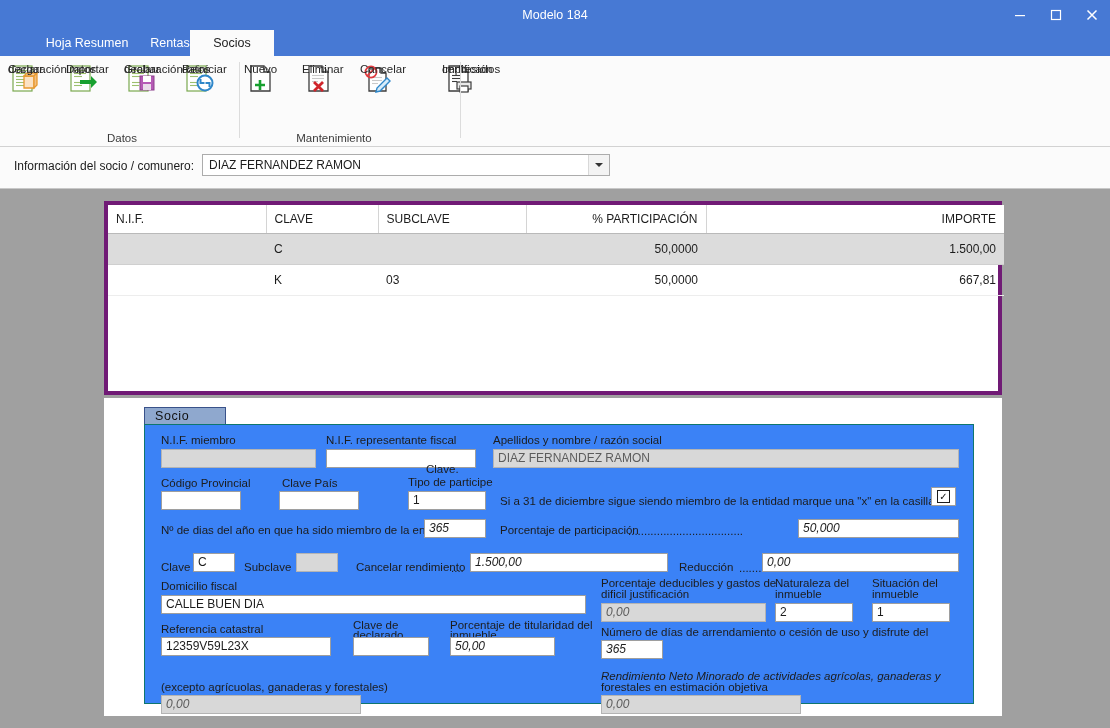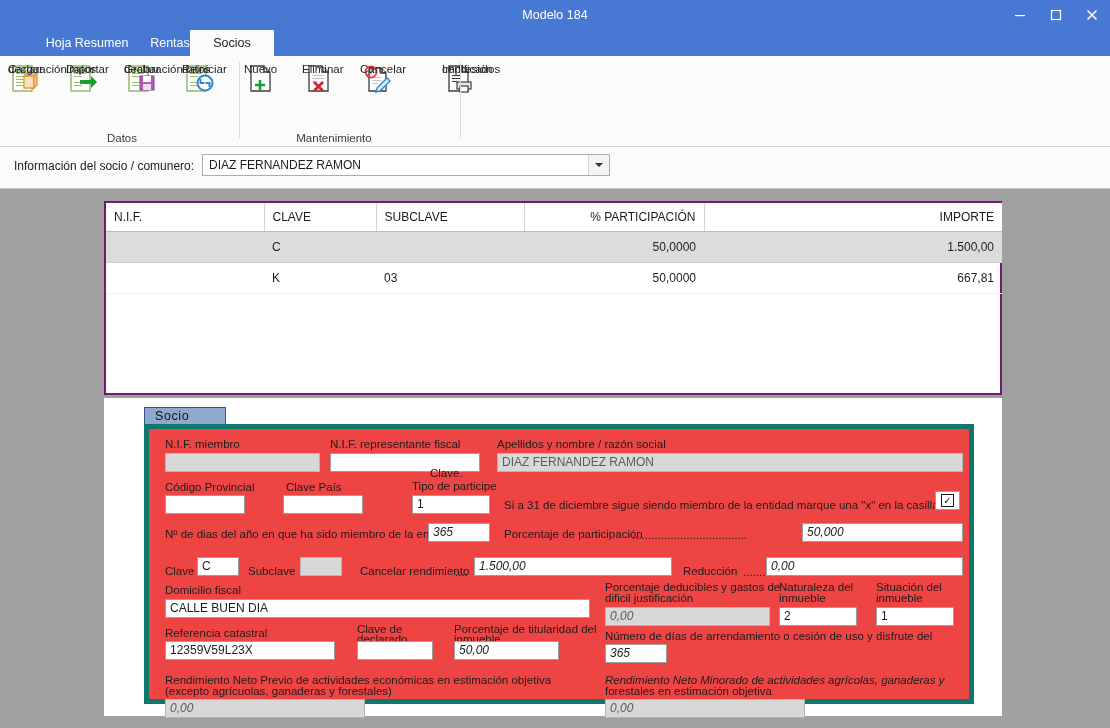--- a/index.html
+++ b/index.html
@@ -68,21 +68,21 @@
   .combo .arrowbox{
     position:absolute;right:0;top:0;width:20px;height:20px;
     border-left:1px solid #d8d8d8;background:#f3f3f3;
     display:flex;align-items:center;justify-content:center;
   }
   .caret{width:0;height:0;border-left:4px solid transparent;border-right:4px solid transparent;border-top:4px solid #333;}
 
   
   .gridwrap{
     position:absolute;left:104px;top:201px;width:898px;height:194px;
-    background:#ffffff;border:2px solid #701a75;box-sizing:border-box;
+    background:#ffffff;border:4px solid #701a75;box-sizing:border-box;
   }
   table.grid{border-collapse:collapse;width:100%;table-layout:fixed;font-size:12px;}
   table.grid th{
     height:28px;background:#ffffff;color:#1c1c1c;font-weight:normal;
     border-right:1px solid #d4d4d4;border-bottom:1px solid #b9b9b9;
     padding:0 8px;text-align:left;box-sizing:border-box;
   }
   table.grid th.num{text-align:right;}
   table.grid th:last-child{border-right:none;}
   table.grid td{
@@ -96,21 +96,21 @@
   .formpage{
     position:absolute;left:104px;top:398px;width:898px;height:318px;background:#ffffff;
   }
   .ftab{
     position:absolute;left:40px;top:9px;width:82px;height:18px;
     background:#8fa8ce;border:1px solid #39528a;box-sizing:border-box;
     font-size:12.5px;color:#111;padding-left:10px;line-height:16px;letter-spacing:.6px;
   }
   .fbox{
     position:absolute;left:40px;top:26px;width:830px;height:280px;
-    background:#ef4444;border:5px solid #0f766e;box-sizing:border-box;
+    background:#3b82f6;border:1px solid #0f766e;box-sizing:border-box;
   }
   .lbl{position:absolute;font-size:11.5px;color:#1c1c1c;line-height:12px;}
   .inp{
     position:absolute;background:#ffffff;border:1px solid #9e9e9e;box-sizing:border-box;
     font-size:12px;color:#1c1c1c;height:19px;line-height:17px;padding:0 4px;
     white-space:nowrap;overflow:hidden;
   }
   .inp.ro{background:#d8d8d8;border-color:#b4b4b4;color:#5c5c5c;}
   .inp.r{font-style:italic;}
   .chk{
@@ -436,21 +436,20 @@
       <div class="lbl" style="left:208px;top:204px;">declarado</div>
       <div class="inp" style="left:208px;top:212px;width:76px;"></div>
 
       <div class="lbl" style="left:305px;top:194px;">Porcentaje de titularidad del</div>
       <div class="lbl" style="left:305px;top:204px;">inmueble</div>
       <div class="inp r" style="left:305px;top:212px;width:105px;">50,00</div>
 
       <div class="lbl" style="left:456px;top:201px;">Número de días de arrendamiento o cesión de uso y disfrute del inmueble</div>
       <div class="inp r" style="left:456px;top:215px;width:62px;">365</div>
 
-      <div class="lbl" style="left:16px;top:245px;">Rendimiento Neto Previo de actividades económicas en estimación objetiva</div>
       <div class="lbl" style="left:16px;top:256px;">(excepto agrícuolas, ganaderas y forestales)</div>
       <div class="inp ro r" style="left:16px;top:270px;width:200px;">0,00</div>
 
       <div class="lbl" style="left:456px;top:245px;font-style:italic;">Rendimiento Neto Minorado de actividades agrícolas, ganaderas y</div>
       <div class="lbl" style="left:456px;top:256px;">forestales en estimación objetiva</div>
       <div class="inp ro r" style="left:456px;top:270px;width:200px;">0,00</div>
 
     </div>
   </div>
 

